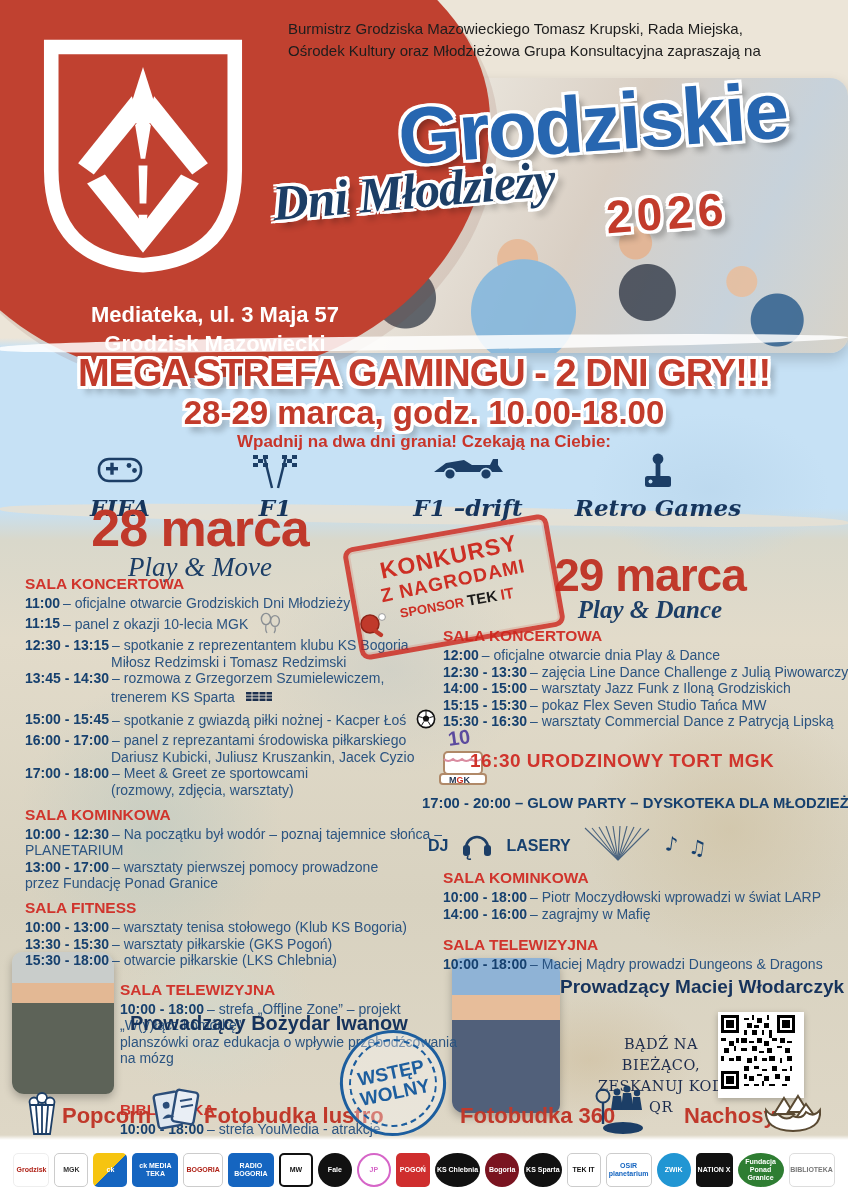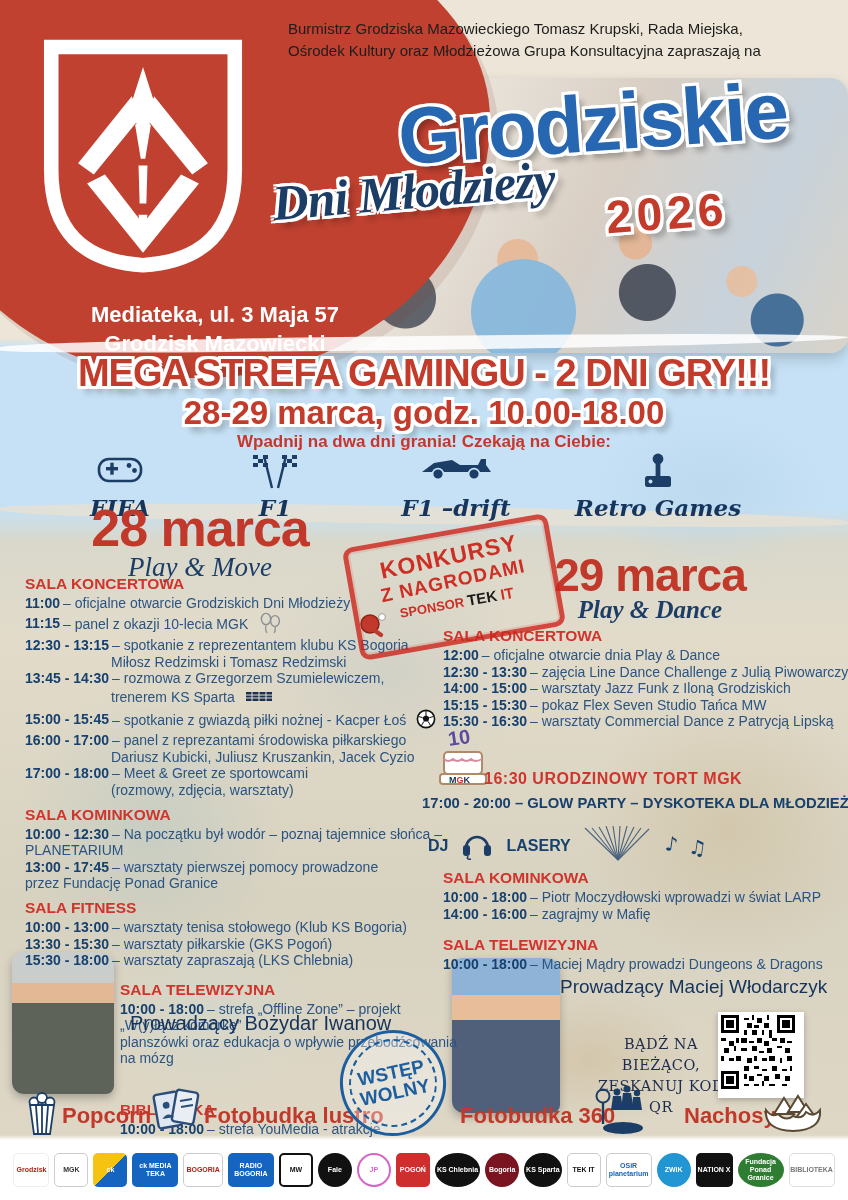--- a/index.html
+++ b/index.html
@@ -86,26 +86,26 @@
     box-shadow:0 0 0 2px rgba(205,38,28,.15) inset;opacity:.95;}
   .stamp .l1{font-weight:800;font-size:23px;margin-top:8px;transform:rotate(-2deg);letter-spacing:1px;}
   .stamp .l2{font-weight:800;font-size:19px;transform:rotate(-2deg);letter-spacing:1px;}
   .stamp .l3{font-weight:bold;font-size:13px;margin-top:2px;}
   .stamp .tek{color:#111;font-weight:800;font-size:15px;}
   .stamp .it{color:#cd261c;font-weight:800;font-size:15px;}
 
   .paddle{position:absolute;left:358px;top:612px;z-index:7;}
 
   .cake{position:absolute;left:436px;top:726px;z-index:6;}
-  .bday{position:absolute;left:484px;top:750px;z-index:6;color:#d0342c;font-weight:800;font-size:16px;letter-spacing:.5px;margin-top:20px;}
+  .bday{position:absolute;left:470px;top:750px;z-index:6;color:#d0342c;font-weight:800;font-size:19px;letter-spacing:.5px;}
   .glow{position:absolute;left:422px;top:795px;width:426px;z-index:6;color:#16406e;font-weight:800;font-size:14.8px;white-space:nowrap;}
   .djrow{position:absolute;left:428px;top:826px;width:420px;z-index:6;display:flex;align-items:center;gap:12px;color:#16406e;font-weight:800;font-size:16px;}
   .notes{font-family:"DejaVu Sans",sans-serif;color:#16406e;font-size:20px;letter-spacing:2px;transform:rotate(8deg);}
 
-  .host{position:absolute;z-index:6;color:#16335c;font-weight:400;font-size:20px;}
+  .host{position:absolute;z-index:6;color:#16335c;font-weight:700;font-size:20px;}
   .host-l{left:130px;top:1012px;}
   .host-r{left:560px;top:976px;font-size:19px;}
 
   .qrtext{position:absolute;left:586px;top:1034px;width:150px;z-index:6;text-align:center;
     font-family:"DejaVu Serif",serif;font-size:14.5px;line-height:21px;color:#1d2c4d;letter-spacing:.5px;}
   .qr{position:absolute;left:718px;top:1012px;width:80px;height:80px;z-index:6;background:#fff;
     box-shadow:0 2px 6px rgba(0,0,0,.25);padding:3px;}
 
   .freestamp{position:absolute;left:340px;top:1030px;width:100px;height:100px;z-index:7;transform:rotate(-12deg);
     border:3px solid #1d5e9e;border-radius:50%;display:flex;align-items:center;justify-content:center;
@@ -216,21 +216,21 @@
             <rect x="41" y="3" width="5" height="4"></rect>
             <rect x="36" y="7" width="5" height="4"></rect>
             <rect x="41" y="11" width="5" height="4"></rect>
             <rect x="31" y="3" width="5" height="4"></rect>
             <rect x="31" y="11" width="5" height="4"></rect>
           </g>
         </svg>
     </span>
     <span class="lb">F1</span>
   </div>
-  <div class="game" style="left:346px;top:452px;">
+  <div class="game" style="left:358px;top:452px;">
     <span class="ic">
       <svg width="76" height="30" viewBox="0 0 76 30">
           <path d="M4,20 L16,11 L34,8 L42,13 L60,13 L63,7 L68,7 L68,13 L73,20 Z" fill="#1c3e66"></path>
           <circle cx="20" cy="22" r="5.4" fill="#1c3e66" stroke="#c6e1f5" stroke-width="1.6"></circle>
           <circle cx="56" cy="22" r="5.4" fill="#1c3e66" stroke="#c6e1f5" stroke-width="1.6"></circle>
         </svg>
     </span>
     <span class="lb">F1 –drift</span>
   </div>
   <div class="game" style="left:548px;top:452px;">
@@ -307,27 +307,27 @@
           </svg></span>
     </div>
     <div class="srow"><b>16:00 - 17:00</b><span>– panel z reprezantami środowiska piłkarskiego</span></div>
     <div class="srow ind"><span>Dariusz Kubicki, Juliusz Kruszankin, Jacek Cyzio</span></div>
     <div class="srow"><b>17:00 - 18:00</b><span>– Meet &amp; Greet ze sportowcami</span></div>
     <div class="srow ind"><span>(rozmowy, zdjęcia, warsztaty)</span></div>
 
     <div class="h">SALA KOMINKOWA</div>
     <div class="srow"><b>10:00 - 12:30</b><span>– Na początku był wodór – poznaj tajemnice słońca –</span></div>
     <div class="srow"><span>PLANETARIUM</span></div>
-    <div class="srow"><b>13:00 - 17:45</b><span>– warsztaty pierwszej pomocy prowadzone</span></div>
+    <div class="srow"><b>13:00 - 17:00</b><span>– warsztaty pierwszej pomocy prowadzone</span></div>
     <div class="srow"><span>przez Fundację Ponad Granice</span></div>
 
     <div class="h">SALA FITNESS</div>
     <div class="srow"><b>10:00 - 13:00</b><span>– warsztaty tenisa stołowego (Klub KS Bogoria)</span></div>
     <div class="srow"><b>13:30 - 15:30</b><span>– warsztaty piłkarskie (GKS Pogoń)</span></div>
-    <div class="srow"><b>15:30 - 18:00</b><span>– warsztaty zapraszają (LKS Chlebnia)</span></div>
+    <div class="srow"><b>15:30 - 18:00</b><span>– otwarcie piłkarskie (LKS Chlebnia)</span></div>
 
     <div class="sub95">
       <div class="h" style="margin-top:12px;">SALA TELEWIZYJNA</div>
       <div class="srow"><b>10:00 - 18:00</b><span>– strefa „Offline Zone” – projekt</span></div>
       <div class="srow"><span>„W(y)łącz komórkę”</span></div>
       <div class="srow"><span>planszówki oraz edukacja o wpływie przebodźcowania</span></div>
       <div class="srow"><span>na mózg</span></div>
     </div>
     <div class="sub95 gap30">
       <div class="h">BIBLIOTEKA</div>

